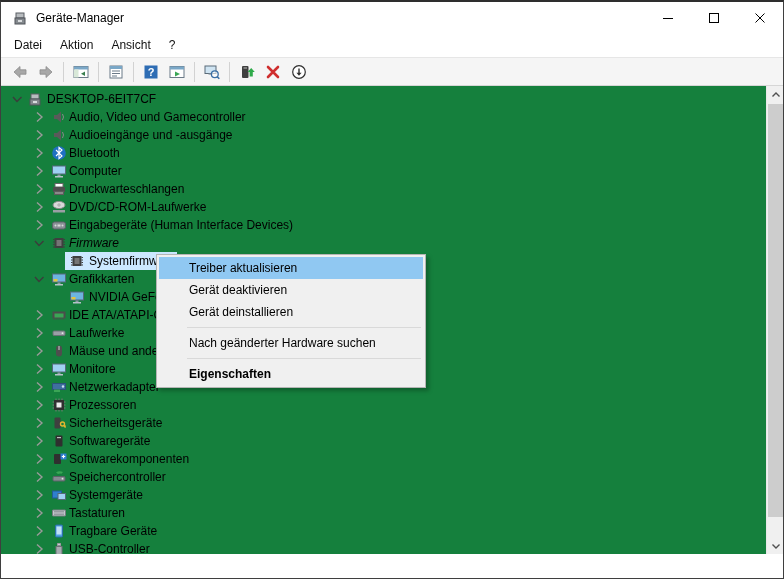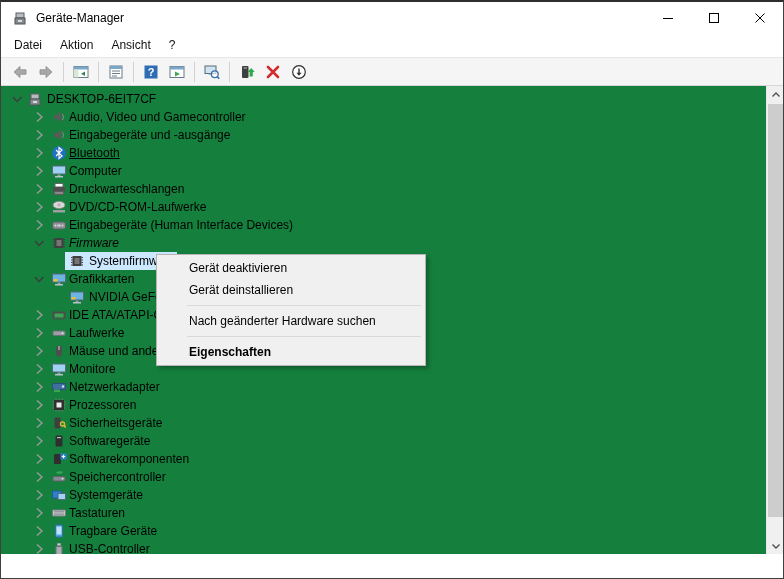--- a/index.html
+++ b/index.html
@@ -192,33 +192,33 @@
       <div class="tree-row" style="top: 40px;">
         <span class="chev" style="left: 30px;">
           <svg width="16" height="16" viewBox="0 0 16 16">
             <path d="M6,3.5 L11,8 L6,12.5" fill="none" stroke="#9a9a9a" stroke-width="1.4"></path>
           </svg>
         </span>
         <span class="ticon" style="left: 50px;"><svg width="16" height="16" viewBox="0 0 16 16">
             <path d="M3,6 L6,6 L10,2.5 L10,13.5 L6,10 L3,10 Z" fill="#5a5a5a"></path>
             <path d="M11.5,5 Q13.5,8 11.5,11" fill="none" stroke="#8a8a8a" stroke-width="1"></path>
           </svg></span>
-        <span class="tlabel" style="left: 68px;">Eingabegeräte und -ausgänge</span>
+        <span class="tlabel" style="left: 68px;">Audioeingänge und -ausgänge</span>
       </div>
       <div class="tree-row" style="top: 58px;">
         <span class="chev" style="left: 30px;">
           <svg width="16" height="16" viewBox="0 0 16 16">
             <path d="M6,3.5 L11,8 L6,12.5" fill="none" stroke="#9a9a9a" stroke-width="1.4"></path>
           </svg>
         </span>
         <span class="ticon" style="left: 50px;"><svg width="16" height="16" viewBox="0 0 16 16">
             <circle cx="8" cy="8" r="6.8" fill="#1f70c1"></circle>
             <path d="M5,5 L11,11 L8,13.5 L8,2.5 L11,5 L5,11" fill="none" stroke="#fff" stroke-width="1.1"></path>
           </svg></span>
-        <span class="tlabel" style="left: 68px; text-decoration: underline;">Bluetooth</span>
+        <span class="tlabel" style="left: 68px;">Bluetooth</span>
       </div>
       <div class="tree-row" style="top: 76px;">
         <span class="chev" style="left: 30px;">
           <svg width="16" height="16" viewBox="0 0 16 16">
             <path d="M6,3.5 L11,8 L6,12.5" fill="none" stroke="#9a9a9a" stroke-width="1.4"></path>
           </svg>
         </span>
         <span class="ticon" style="left: 50px;"><svg width="16" height="16" viewBox="0 0 16 16">
             <rect x="1.5" y="3" width="13" height="8" fill="#9fd1f2" stroke="#55697a"></rect>
             <rect x="6.5" y="11.5" width="3" height="1.5" fill="#8a99a4"></rect>
@@ -498,20 +498,21 @@
     </div>
     <div class="sthumb" style="top:18px; height:413px;"></div>
     <div class="sbtn" style="top:451px;">
       <svg width="10" height="10" viewBox="0 0 10 10">
           <path d="M1.5,3.5 L5,7 L8.5,3.5" fill="none" stroke="#505050" stroke-width="1.4"></path>
         </svg>
     </div>
   </div>
 
   <div class="ctxmenu" id="ctxmenu">
+      <div class="citem hl">Treiber aktualisieren</div>
       <div class="citem">Gerät deaktivieren</div>
       <div class="citem">Gerät deinstallieren</div>
       <div class="csep"></div>
       <div class="citem">Nach geänderter Hardware suchen</div>
       <div class="csep"></div>
       <div class="citem bold">Eigenschaften</div>
     </div>
 
 
 </div>

